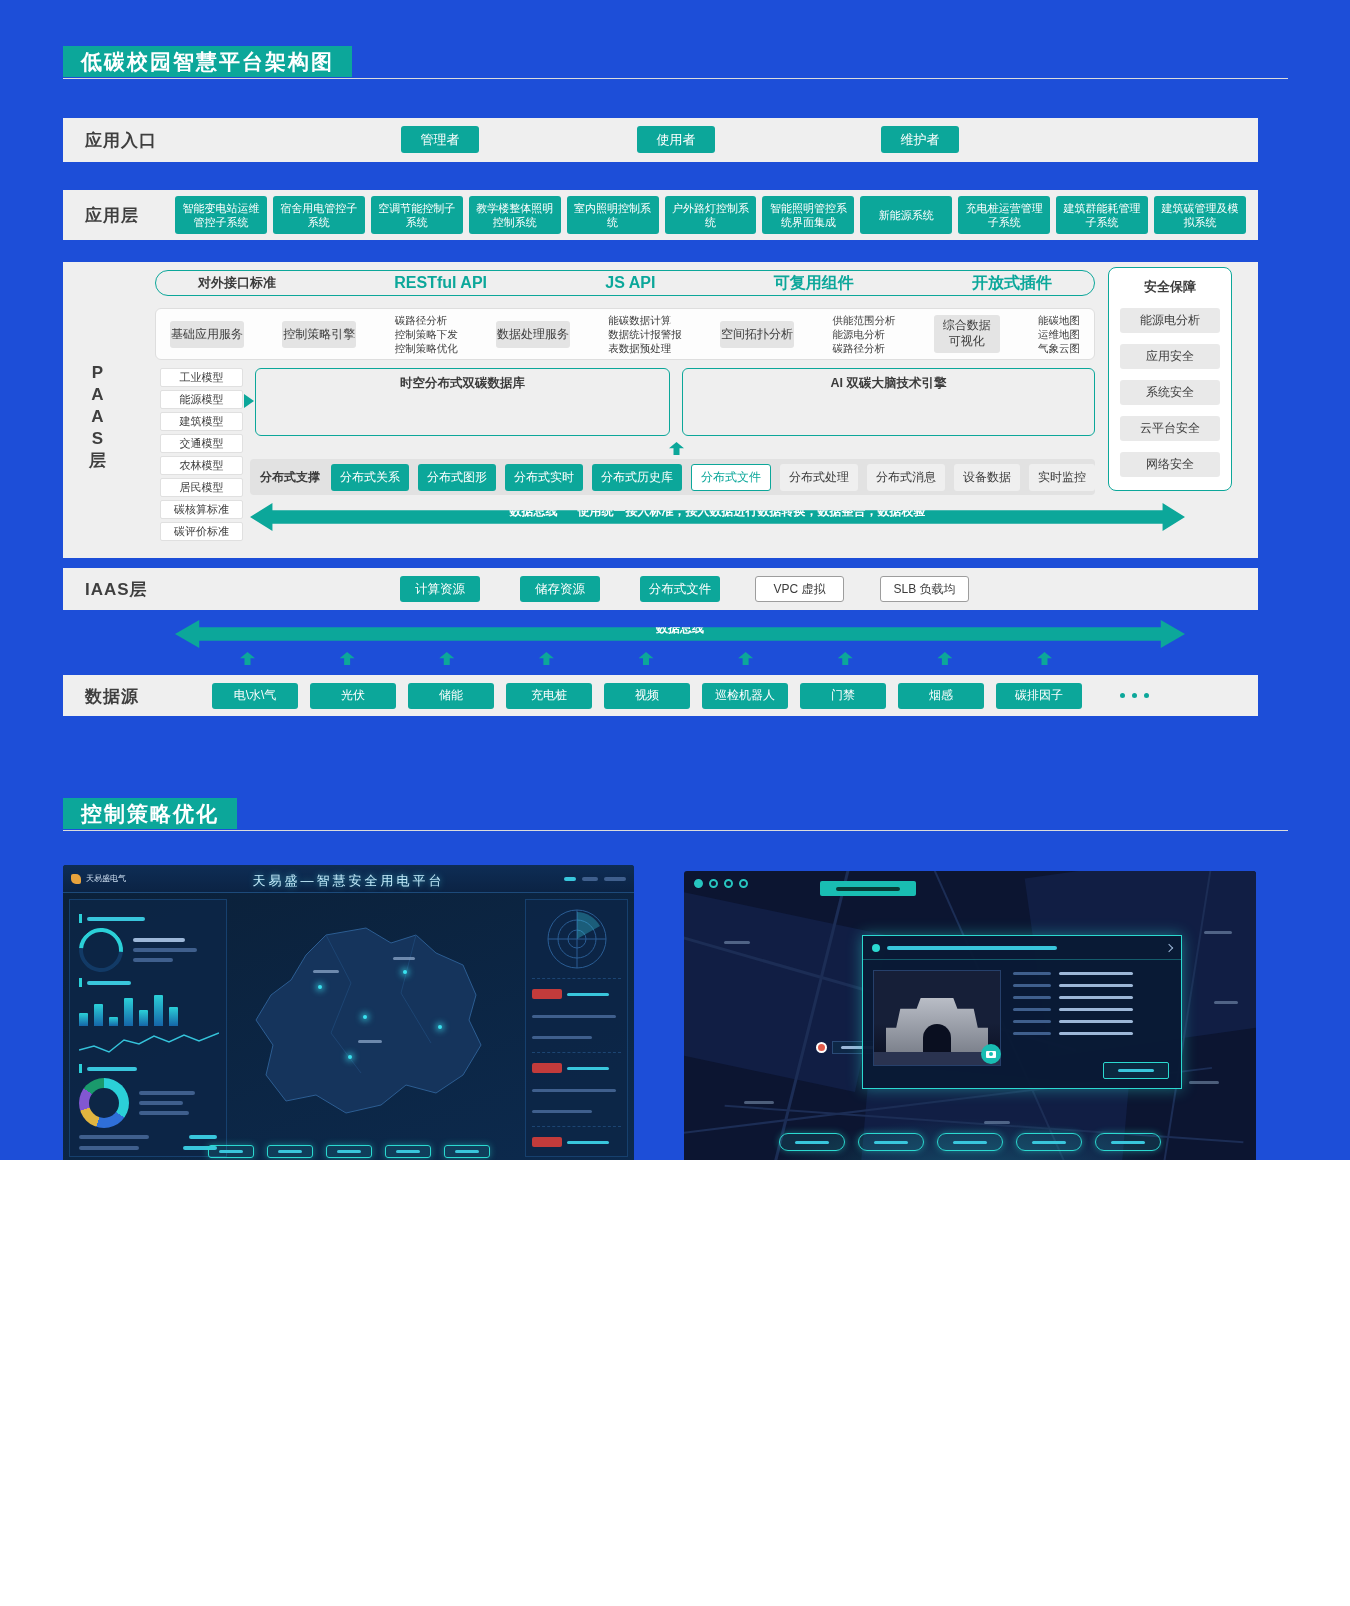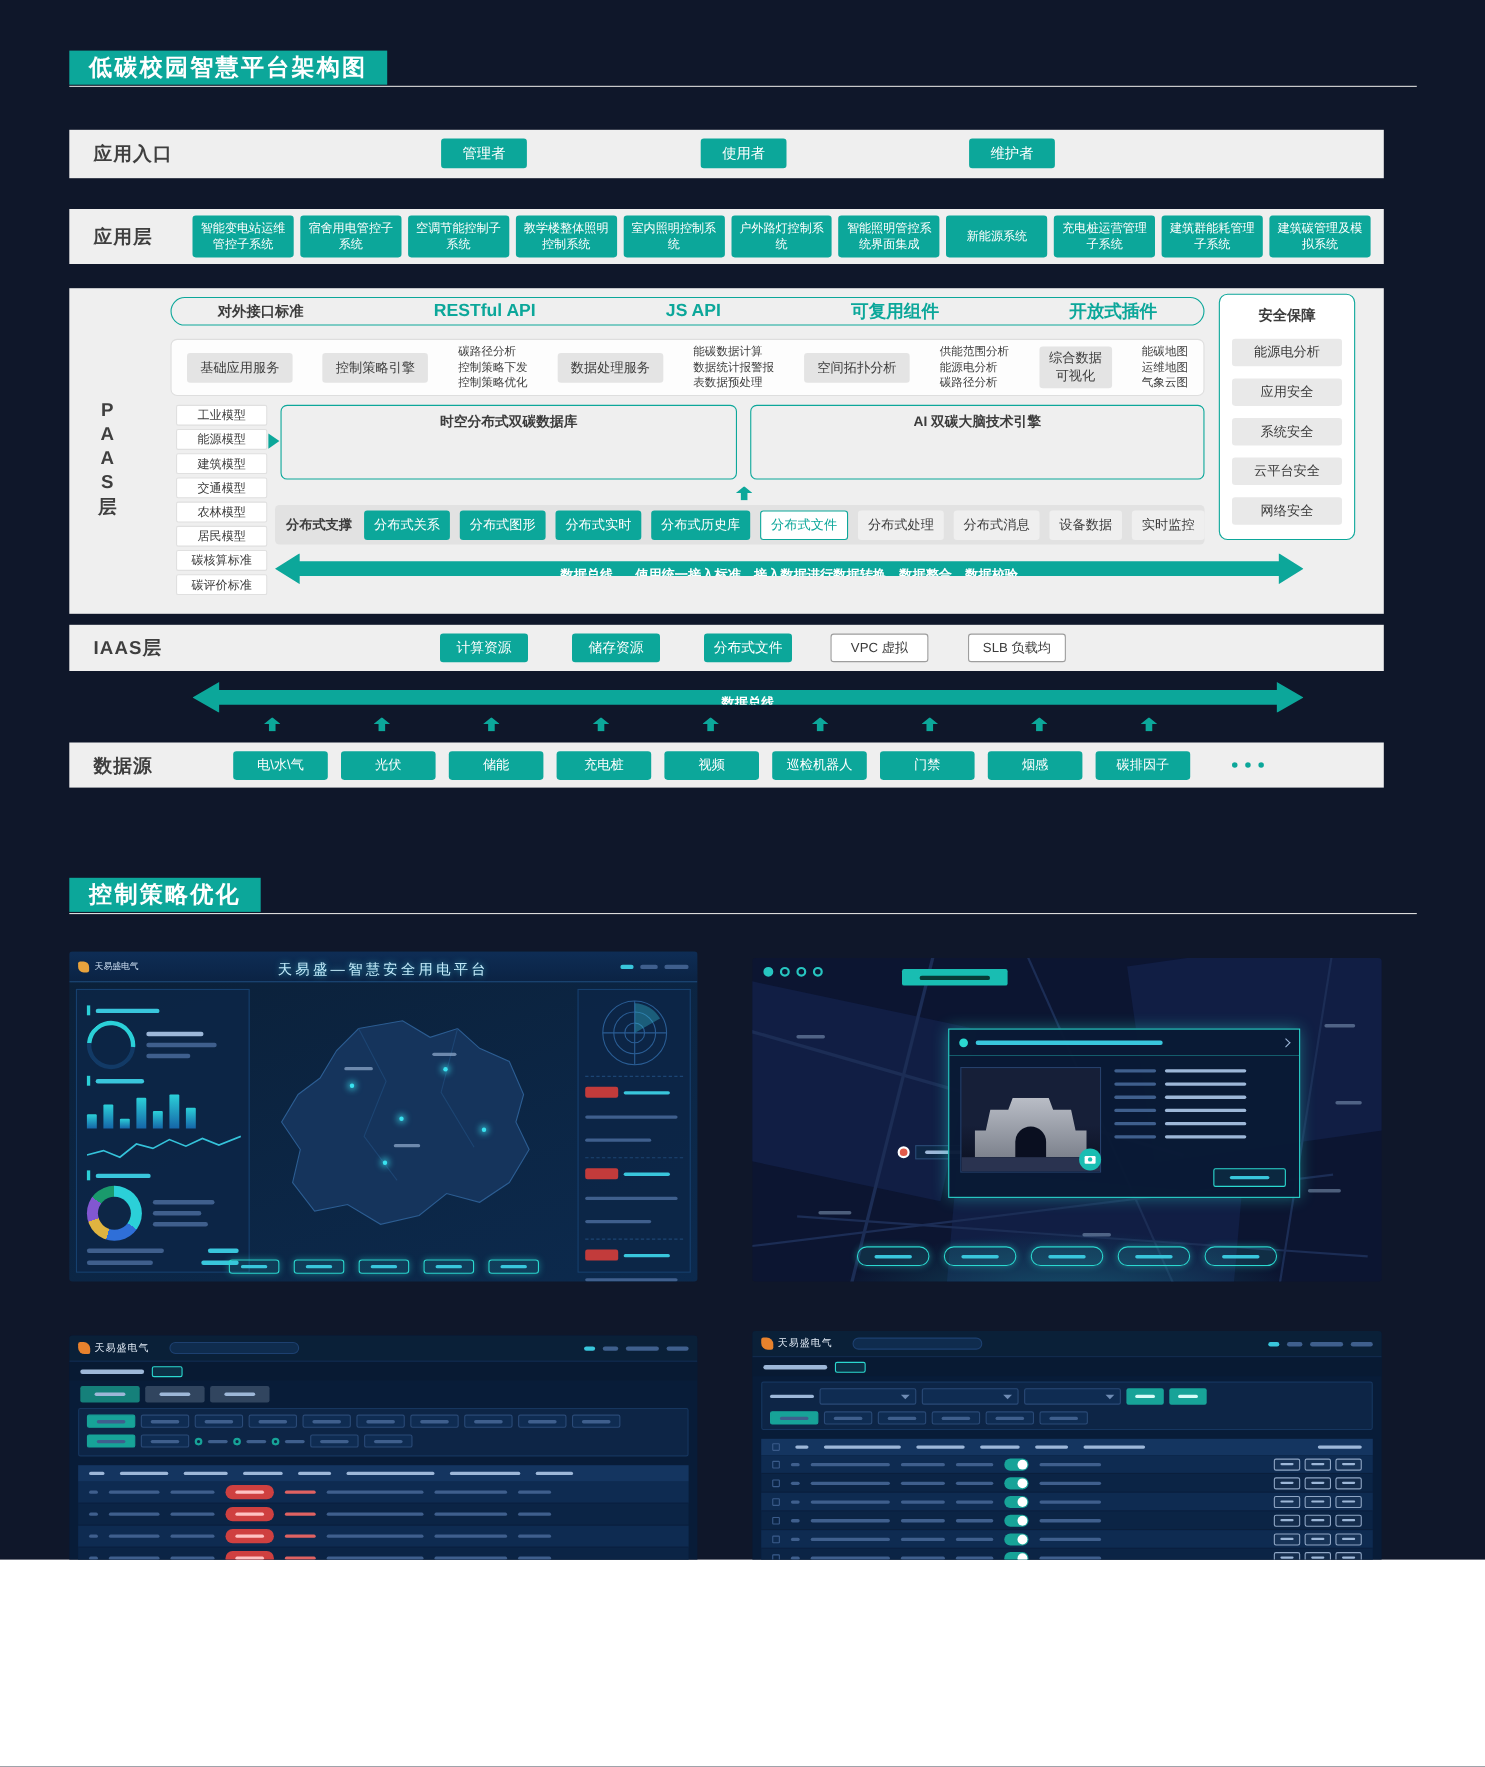--- a/index.html
+++ b/index.html
@@ -1,18 +1,18 @@
 <!DOCTYPE html>
 <html><head>
 <meta charset="utf-8">
 <style>
   * { margin:0; padding:0; box-sizing:border-box; }
   html,body { background:#fff; }
   body { font-family:"Liberation Sans","DejaVu Sans",sans-serif; }
-  .page { position:relative; width:1350px; height:1418px; background:#0f172a; overflow:hidden; }
+  .page { position:relative; width:1350px; height:1160px; background:#1d4ed8; overflow:hidden; }
 
   
   .sec-title { position:absolute; left:63px; background:#0ca79a; color:#fff; font-size:21px; font-weight:bold;
                line-height:31px; padding:0 18px; letter-spacing:2px; }
   .t1 { top:46px; }
   .t2 { top:798px; }
   .hr { position:absolute; left:63px; width:1225px; height:1px; background:#dcdcdc; }
   .h1 { top:78px; } .h2 { top:830px; }
 
   
@@ -37,21 +37,21 @@
   .paas-label { position:absolute; left:26px; top:100px; font-size:17px; font-weight:bold; color:#3f3f3f;
                 text-align:center; line-height:22px; }
   .api-row { position:absolute; left:92px; top:8px; width:940px; height:26px; border:1px solid #0ca79a;
              border-radius:13px; display:flex; align-items:center; justify-content:space-between; padding:0 42px; }
   .api-std { font-size:13px; font-weight:bold; color:#3c3c3c; }
   .api-item { font-size:16px; font-weight:bold; color:#0ca79a; }
 
   .svc-row { position:absolute; left:92px; top:46px; width:940px; height:52px; background:#fdfdfd;
              border:1px solid #dedede; border-radius:6px; display:flex; align-items:center;
              justify-content:space-between; padding:0 14px; }
-  .gbox { background:#e4e4e4; color:#3c3c3c; border-radius:3px; padding:5px 12px; font-size:12px; text-align:center; }
+  .gbox { background:#e4e4e4; color:#3c3c3c; border-radius:3px; padding:5px 1px; font-size:12px; text-align:center; }
   .gbox.wrap { width:66px; padding:3px 5px; line-height:1.3; }
   .stack { font-size:10.5px; color:#3c3c3c; line-height:1.35; }
 
   .models { position:absolute; left:97px; top:106px; width:83px; display:flex; flex-direction:column; gap:3px; }
   .model-box { height:19px; background:#fff; border:1px solid #e0e0e0; border-radius:2px; font-size:11px;
                color:#3c3c3c; display:flex; align-items:center; justify-content:center; }
   .arrow-right { position:absolute; left:181px; top:132px; width:0; height:0; border-top:7px solid transparent;
                  border-bottom:7px solid transparent; border-left:10px solid #0ca79a; }
 
   .frame-box { position:absolute; top:106px; height:68px; border:1px solid #0ca79a; border-radius:6px; }
@@ -66,21 +66,21 @@
   .ua-main { position:absolute; left:606px; top:180px; }
 
   .dist-row { position:absolute; left:187px; top:197px; width:845px; height:36px; background:#e2e2e2;
               border-radius:4px; display:flex; align-items:center; gap:9px; padding:0 10px; }
   .dist-label { font-size:12px; font-weight:bold; color:#3c3c3c; margin-right:2px; white-space:nowrap; }
   .dist-filled { background:#0ca79a; color:#fff; font-size:12px; border-radius:3px; padding:5px 9px; white-space:nowrap; }
   .dist-outline { background:#fff; border:1px solid #0ca79a; color:#0ca79a; font-size:12px; border-radius:3px;
                   padding:4px 9px; white-space:nowrap; }
   .dist-plain { background:#efefef; color:#3c3c3c; font-size:12px; border-radius:3px; padding:5px 9px; white-space:nowrap; }
 
-  .bus { position:absolute; background:#0ca79a; color:#fff; display:flex; align-items:flex-end; justify-content:center;
+  .bus { position:absolute; background:#0ca79a; color:#fff; display:flex; align-items:flex-start; justify-content:center;
          gap:20px; font-size:12px; font-weight:bold;
          clip-path:polygon(0 50%,2.4% 0,2.4% 26%,97.6% 26%,97.6% 0,100% 50%,97.6% 100%,97.6% 74%,2.4% 74%,2.4% 100%); }
   .bus1 { left:187px; top:241px; width:935px; height:28px; }
   .bus2 { left:175px; top:620px; width:1010px; height:28px; }
 
   .sec-box { position:absolute; left:1045px; top:5px; width:124px; height:224px; background:#fff;
              border:1px solid #0ca79a; border-radius:8px; }
   .sec-box-title { text-align:center; font-size:13px; font-weight:bold; color:#3c3c3c; margin-top:10px; }
   .sec-items { display:flex; flex-direction:column; gap:11px; margin-top:12px; align-items:center; }
   .sec-item { width:100px; height:25px; background:#e9e9e9; border-radius:3px; font-size:12px; color:#3c3c3c;

